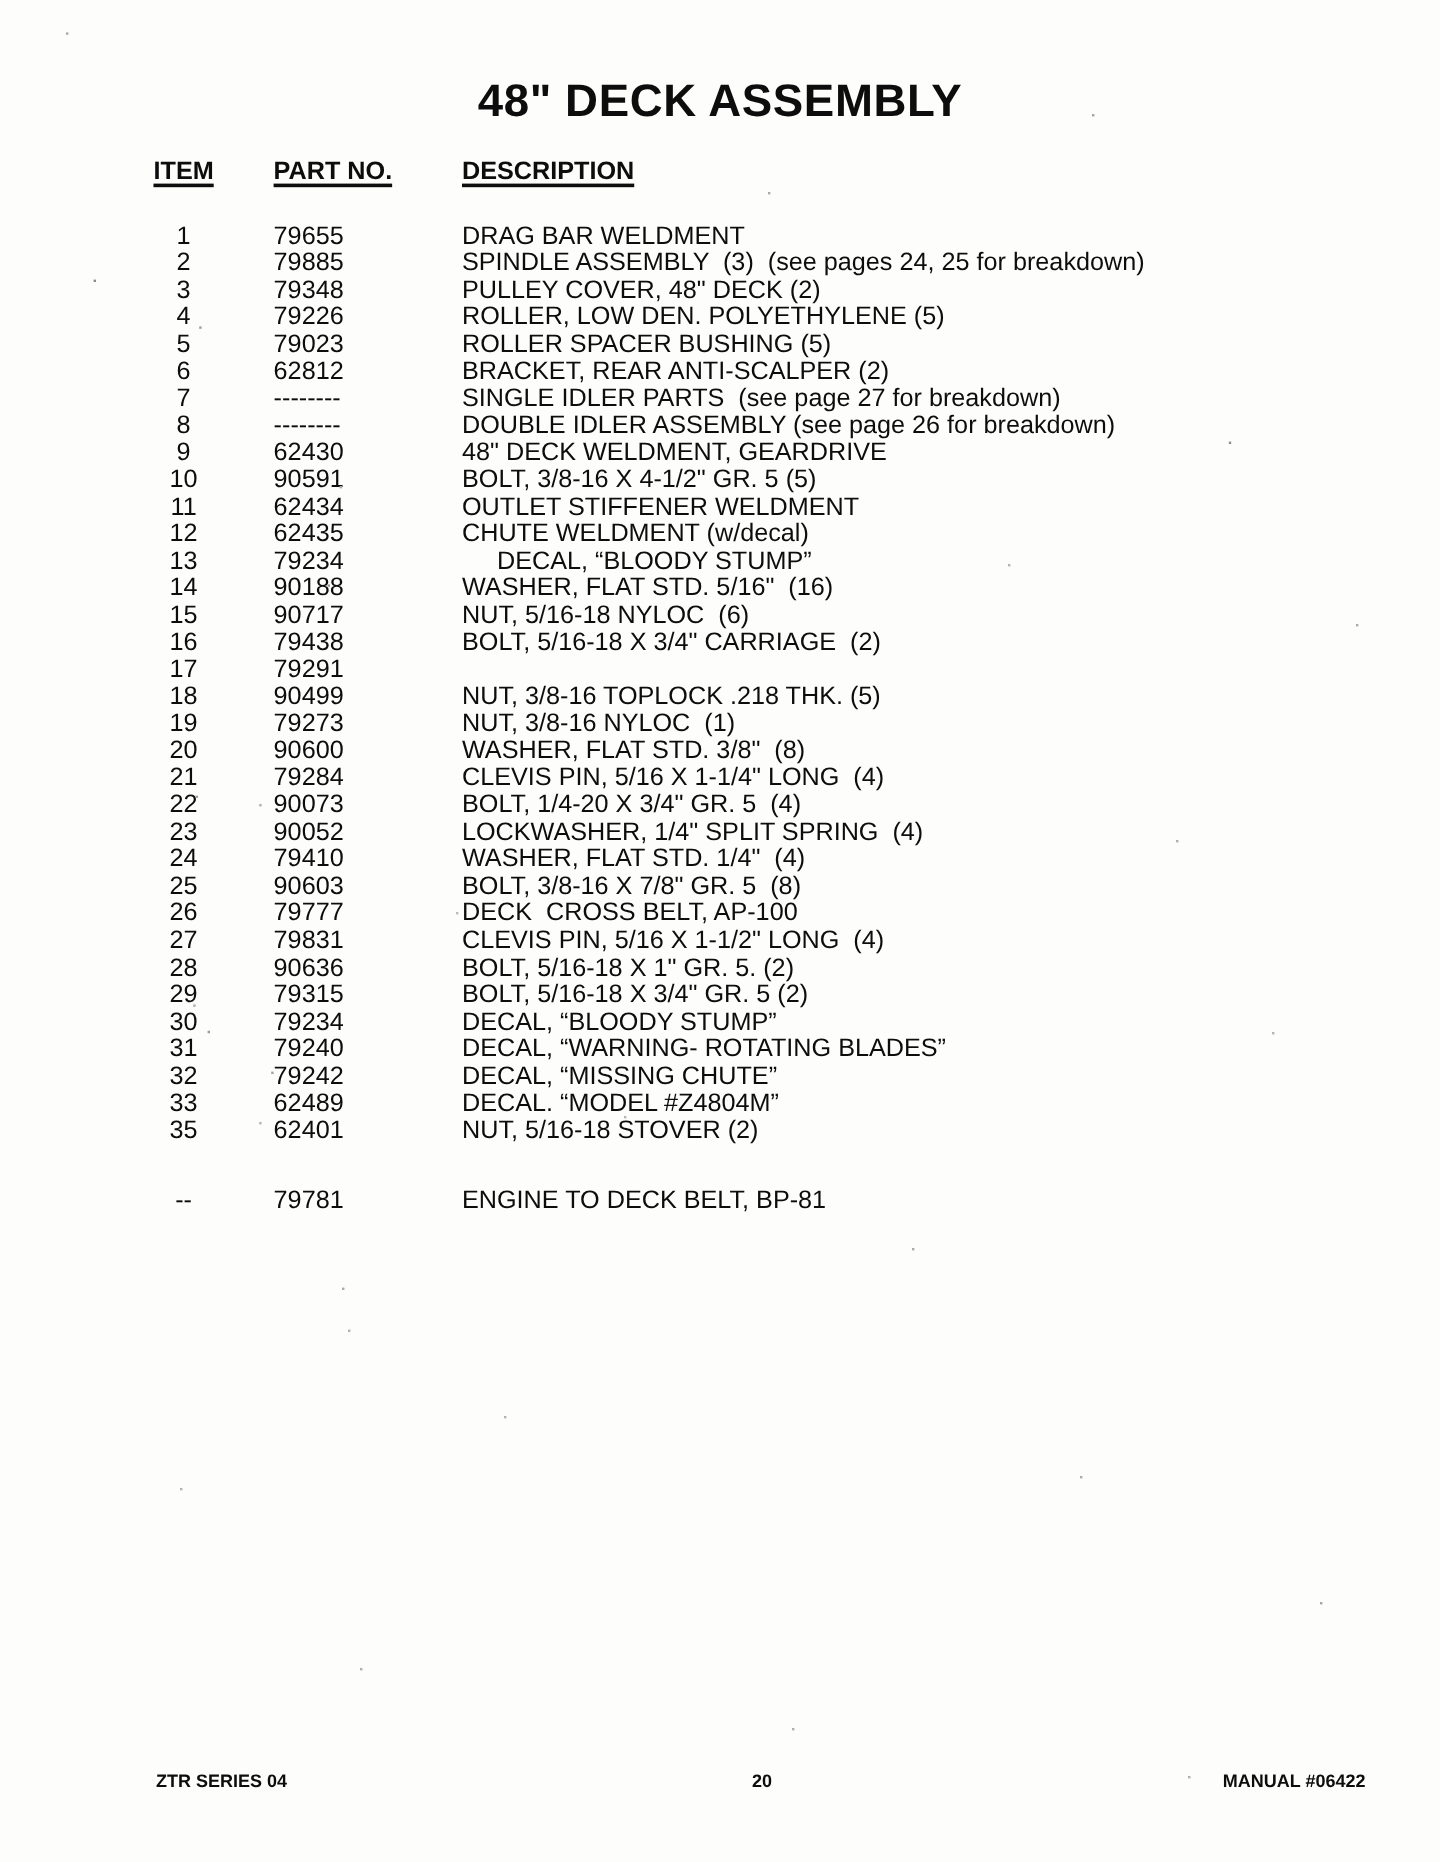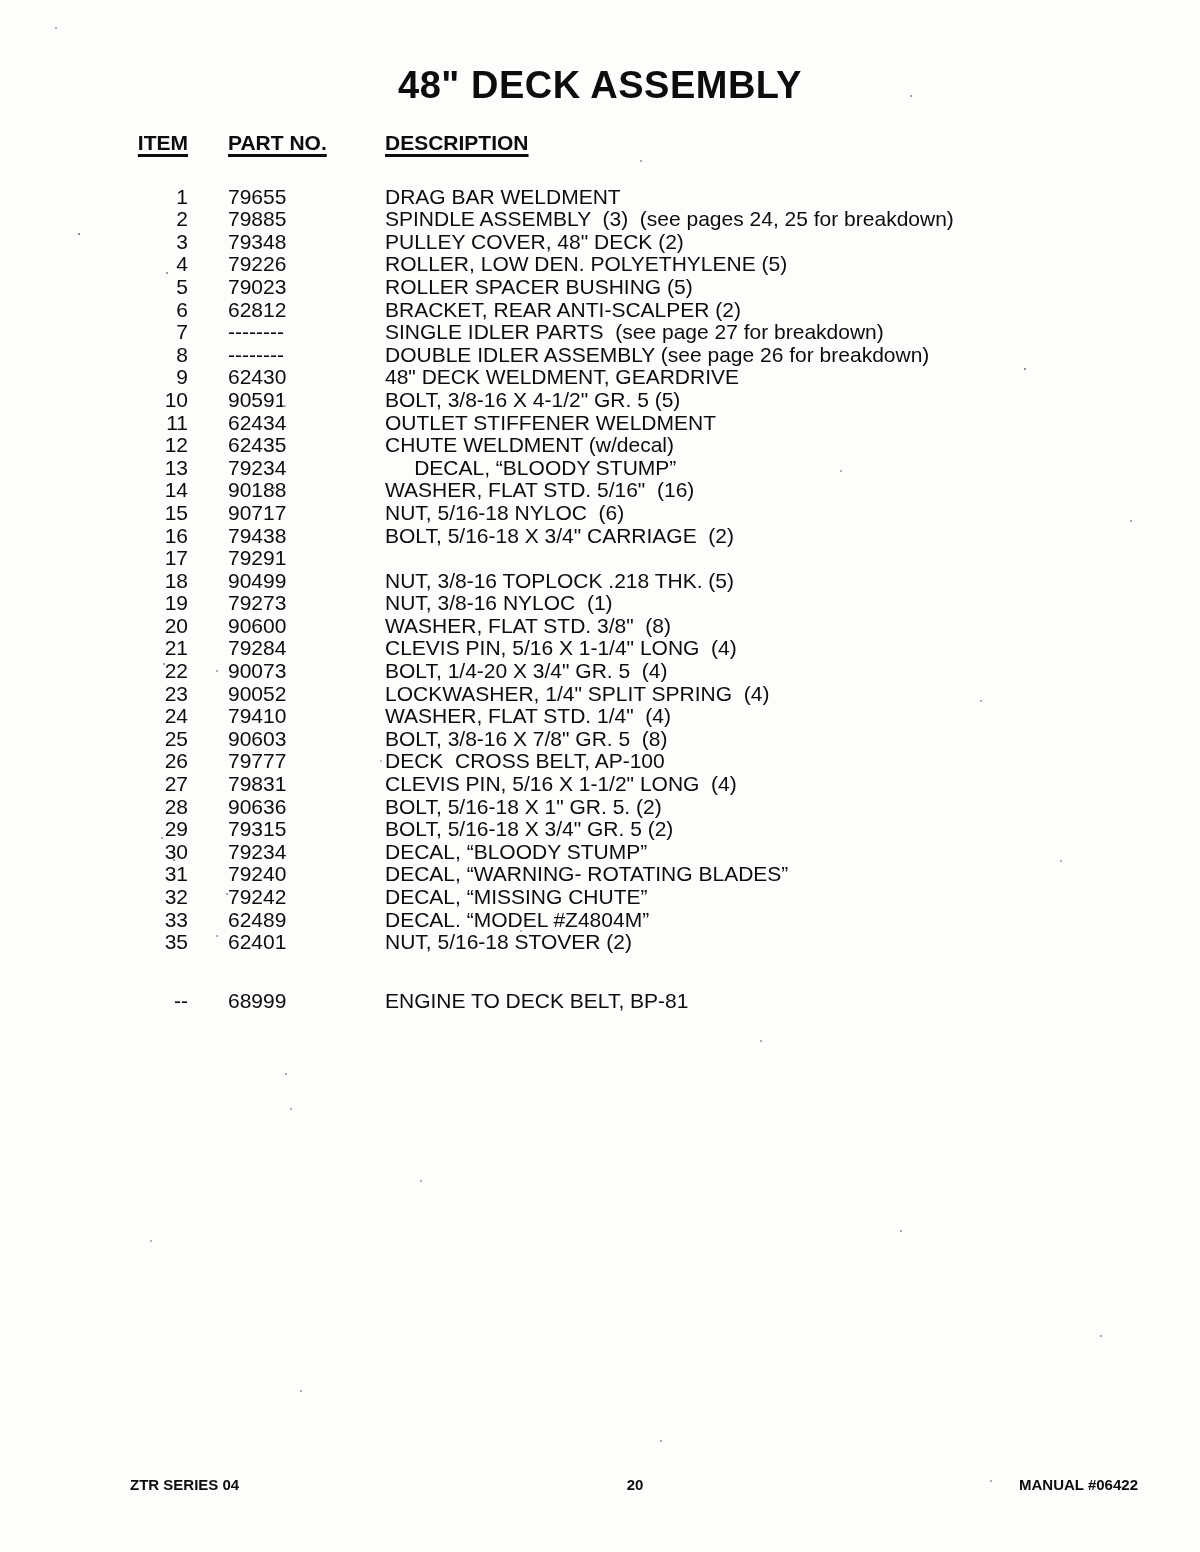--- a/index.html
+++ b/index.html
@@ -44,21 +44,21 @@
     font-size: 21px;
     line-height: 22.6px;
     white-space: pre;
   }
   .header-row { margin-top: 26px; font-weight: 700; }
   .header-row .hdr {
     text-decoration: underline;
     text-decoration-thickness: 2.5px;
     text-underline-offset: 4px;
   }
-  .c-item { display: inline-block; width: 70px; margin-left: 118px; text-align: right; }
+  .c-item { display: inline-block; width: 70px; margin-left: 118px; text-align: center; }
   .c-part { display: inline-block; width: 110px; margin-left: 40px; text-align: left; }
   .c-desc { display: inline-block; margin-left: 47px; white-space: pre; text-align: center; }
   #rows { margin-top: 31px; }
   .row.spaced { margin-top: 36px; }
   .footer {
     position: absolute;
     top: 1474px;
     left: 0; right: 0;
     height: 23px;
     font-size: 15px;
@@ -283,21 +283,21 @@
 
 
   <div class="row">
     <span class="c-item">35</span>
     <span class="c-part">62401</span>
     <span class="c-desc">NUT, 5/16-18 STOVER (2)</span>
   </div>
 
   <div class="row spaced">
     <span class="c-item">--</span>
-    <span class="c-part">68999</span>
+    <span class="c-part">79781</span>
     <span class="c-desc">ENGINE TO DECK BELT, BP-81</span>
   </div>
 </div>
   </div>
 
   <div class="footer">
     <span class="footer-left">ZTR SERIES 04</span>
     <span class="footer-center">20</span>
     <span class="footer-right">MANUAL #06422</span>
   </div>

